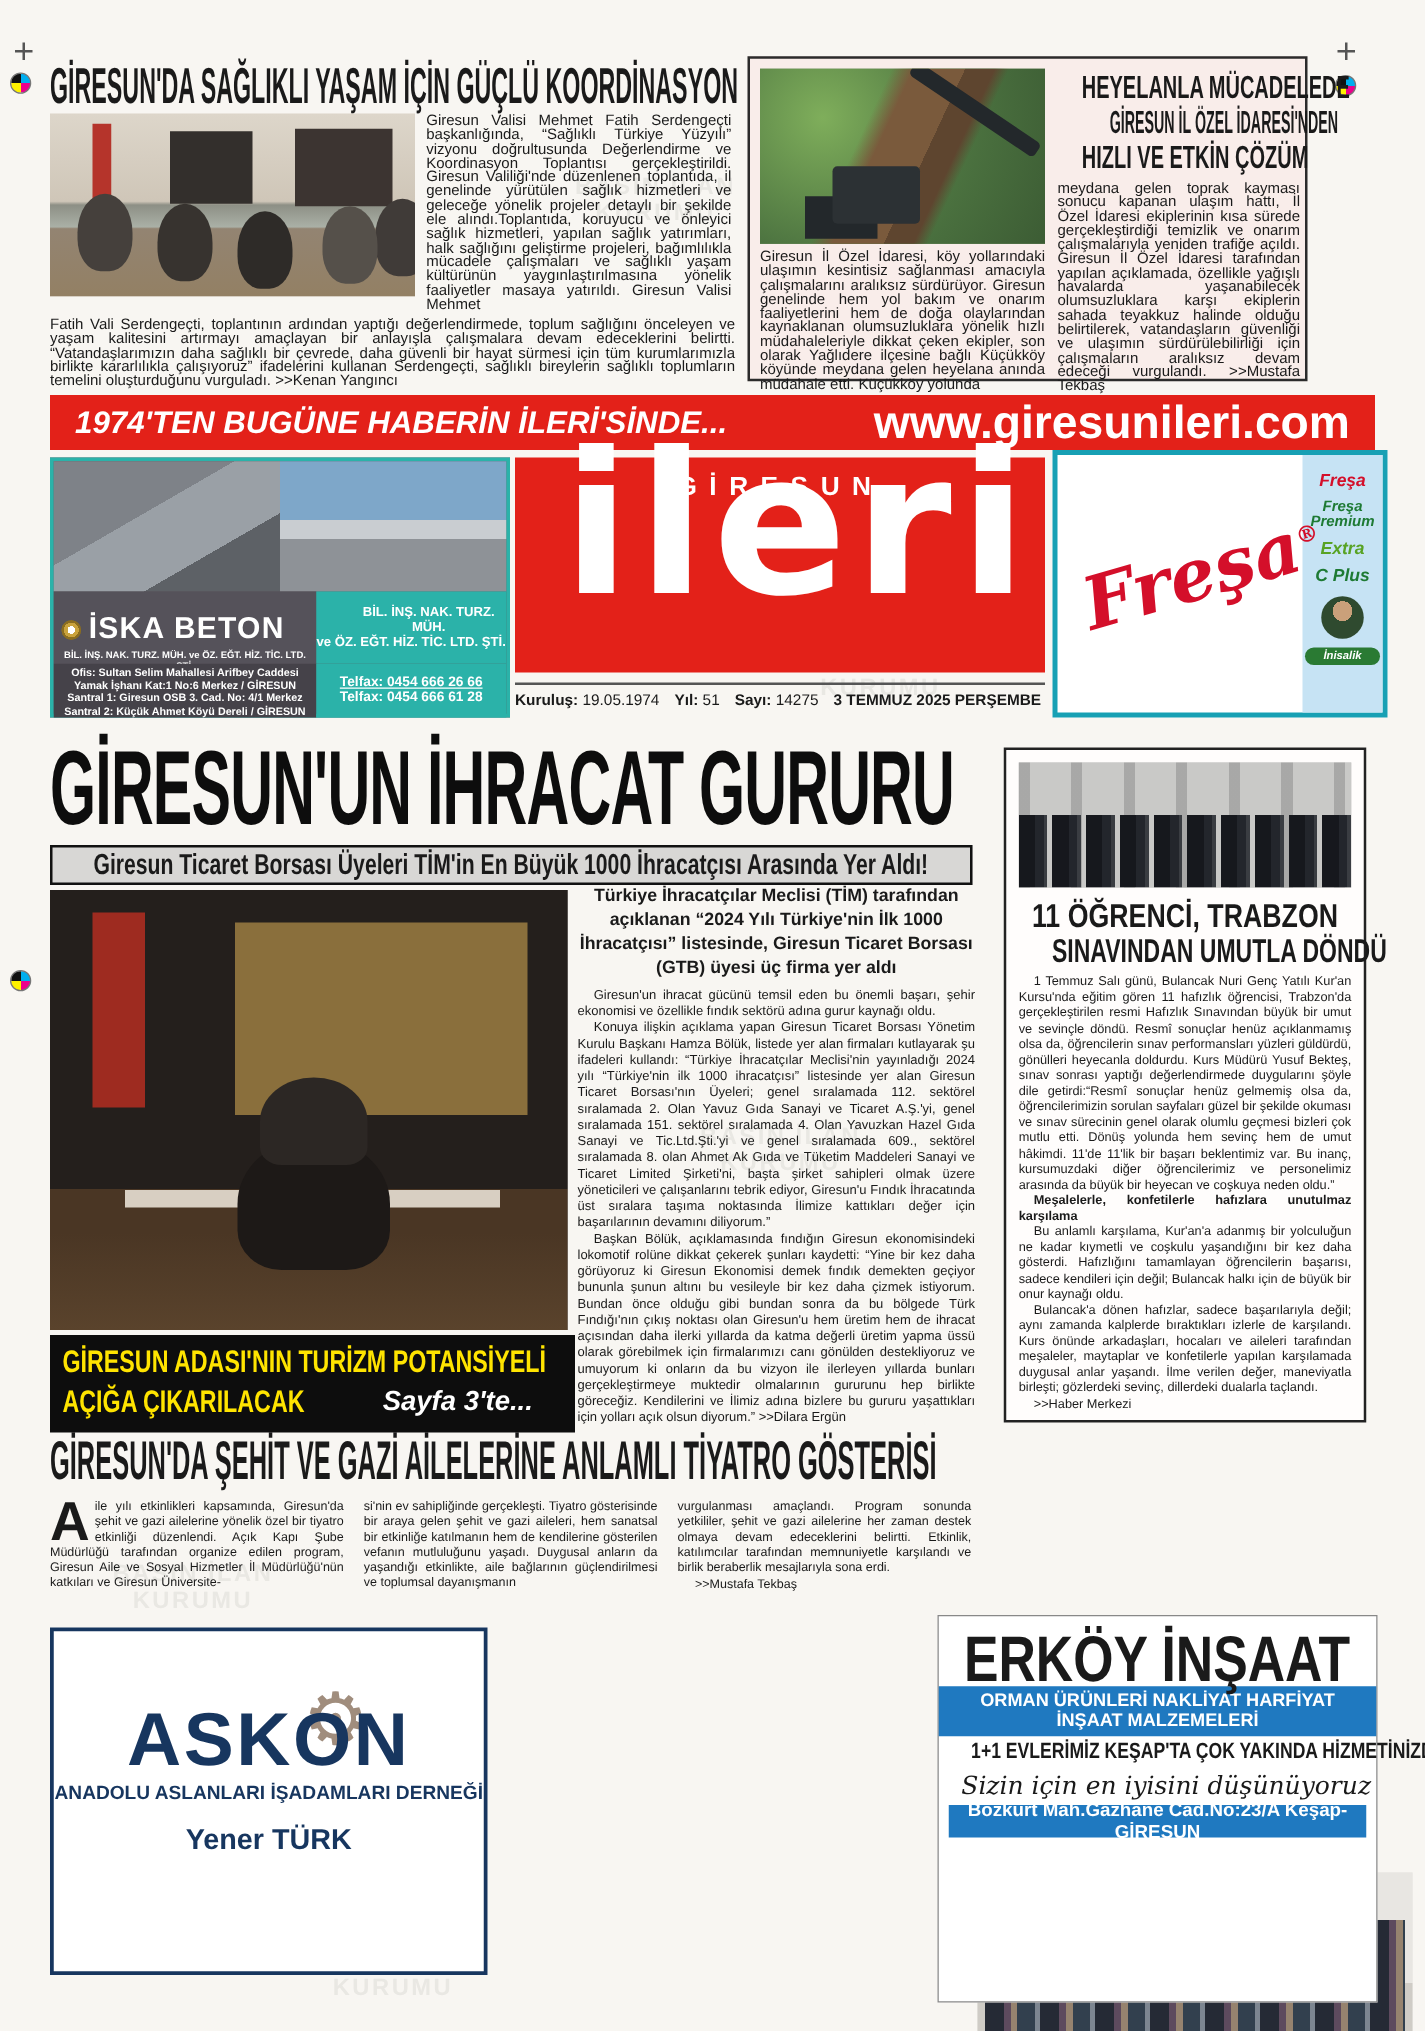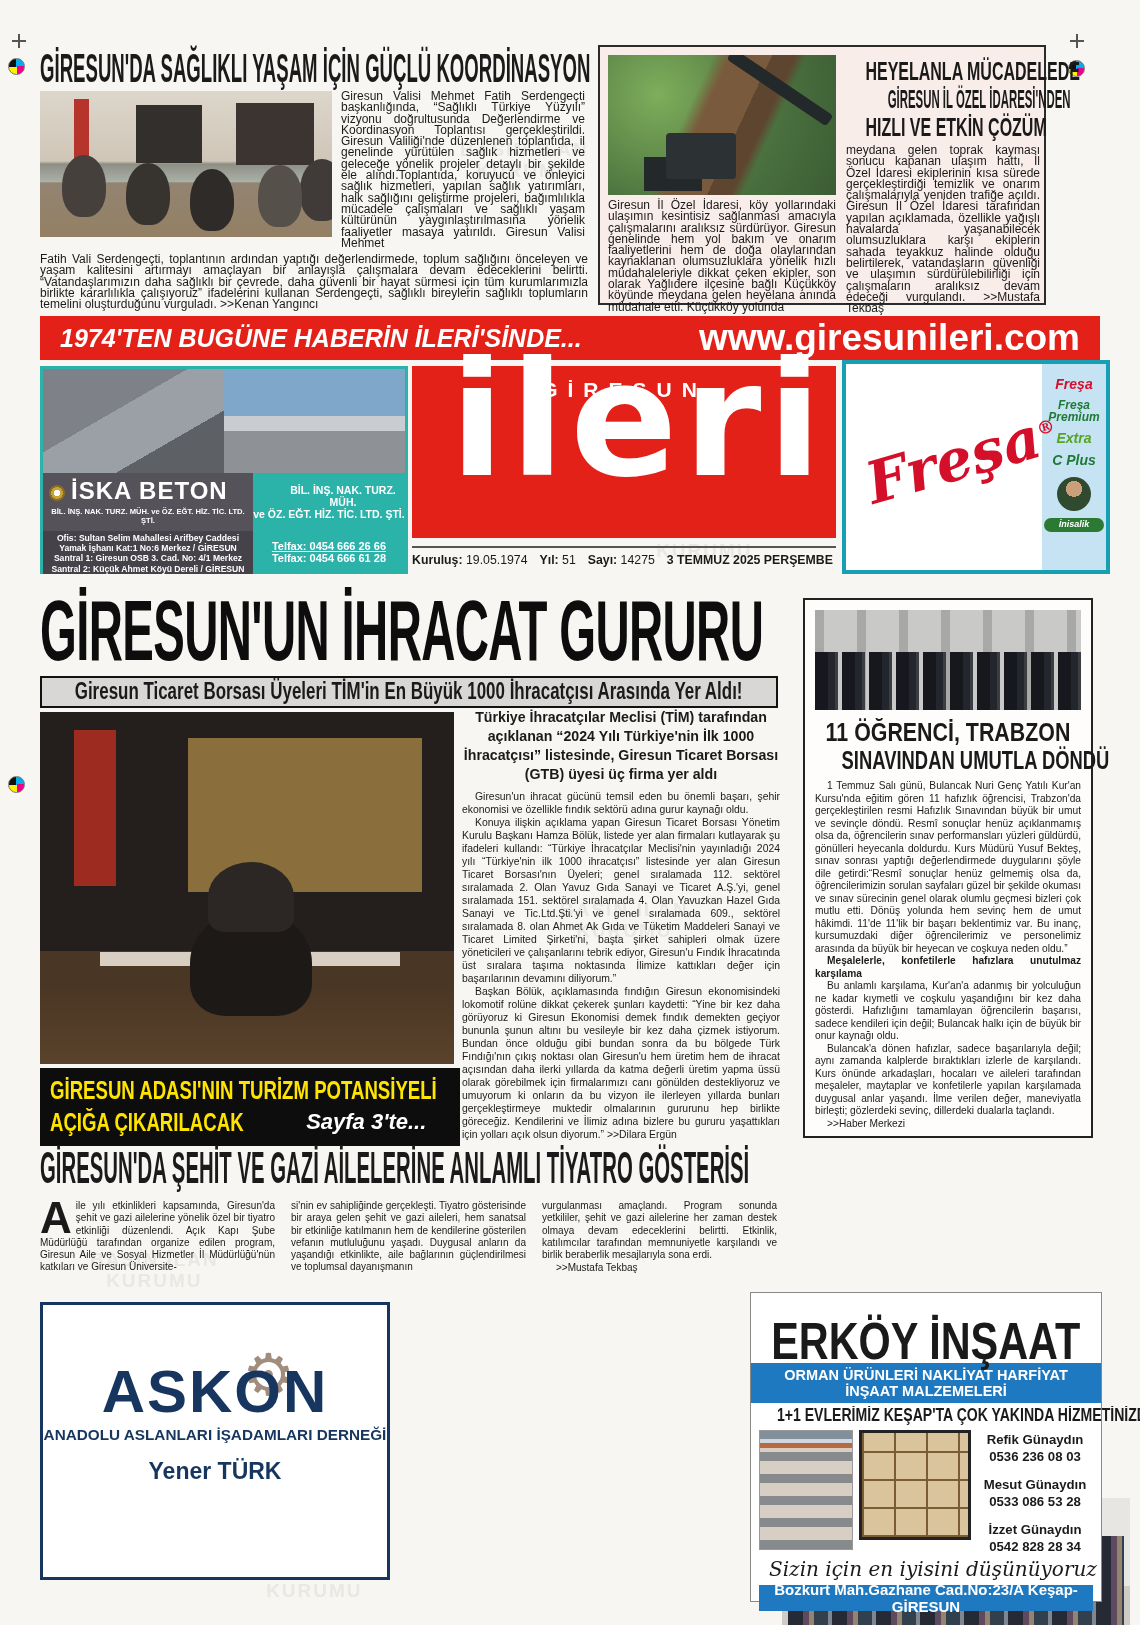--- a/index.html
+++ b/index.html
@@ -149,21 +149,21 @@
     <span style="color:#fff;font-weight:bold;font-style:italic;font-size:25px;">1974'TEN BUGÜNE HABERİN İLERİ'SİNDE...</span>
     <span style="color:#fff;font-weight:bold;font-size:37px;">www.giresunileri.com</span>
   </div>
 
   <div class="abs iska">
     <div style="display:flex;height:104px;flex:none;">
       <div class="photo" style="width:50%;background:linear-gradient(150deg,#7e8288 0 40%,#9aa0a6 40% 70%,#5d6166 70%);"></div>
       <div class="photo" style="width:50%;background:linear-gradient(#7ea7c9 0 45%,#c9cdd1 45% 60%,#8e9297 60%);"></div>
     </div>
     <div style="display:flex;flex:none;height:58px;">
-      <div style="width:58%;background:#55525a;color:#fff;padding:4px 6px;box-sizing:border-box;">
+      <div style="width:58%;background:#55525a;color:#fff;padding:16px 6px;box-sizing:border-box;">
         <div style="font-size:24px;font-weight:bold;letter-spacing:1px;"><span class="coil"></span><span>İSKA BETON</span></div>
         <div style="font-size:7.6px;font-weight:bold;text-align:center;margin-top:2px;">BİL. İNŞ. NAK. TURZ. MÜH. ve ÖZ. EĞT. HİZ. TİC. LTD. ŞTİ.</div>
       </div>
       <div style="width:42%;background:#2bb2a9;color:#fff;display:flex;flex-direction:column;justify-content:center;text-align:center;font-weight:bold;">
         <div style="font-size:10.5px;padding-left:28px;">BİL. İNŞ. NAK. TURZ. MÜH.</div>
         <div style="font-size:10.5px;">ve ÖZ. EĞT. HİZ. TİC. LTD. ŞTİ.</div>
       </div>
     </div>
     <div style="display:flex;flex:1;">
       <div style="width:58%;background:#454249;color:#fff;font-weight:bold;font-size:8.6px;line-height:10.2px;text-align:center;padding-top:2px;">
@@ -264,45 +264,27 @@
   <div class="abs askon">
     <div style="position:relative;display:inline-block;margin-top:52px;">
       <span style="position:absolute;right:34px;top:-16px;font-size:58px;color:#a08d7d;font-family:'DejaVu Sans',sans-serif;">⚙</span>
       <span style="position:relative;font-size:60px;font-weight:900;color:#17365f;letter-spacing:2px;">ASKON</span>
     </div>
     <div style="font-size:15.3px;font-weight:bold;color:#17365f;margin-top:0;">ANADOLU ASLANLARI İŞADAMLARI DERNEĞİ</div>
     <div style="font-size:23px;font-weight:bold;color:#17365f;margin-top:14px;">Yener TÜRK</div>
   </div>
 
   <div class="abs erkoy">
-    <div style="margin-top:18px;height:52px;text-decoration:underline;">
+    <div style="margin-top:4px;height:52px;text-decoration:underline;">
       <span class="cond" style="font-size:46px;font-weight:900;transform:scale(0.90,1.12);transform-origin:center top;">ERKÖY İNŞAAT</span>
     </div>
     <div class="bluebar" style="height:40px;display:flex;flex-direction:column;justify-content:center;">
       <div style="font-size:14.5px;">ORMAN ÜRÜNLERİ NAKLİYAT HARFİYAT</div>
       <div style="font-size:14.5px;">İNŞAAT MALZEMELERİ</div>
     </div>
     <div style="height:22px;margin-top:3px;">
       <span class="cond" style="font-size:16px;transform:scale(0.88,1.1);transform-origin:center top;">1+1 EVLERİMİZ KEŞAP'TA ÇOK YAKINDA HİZMETİNİZDE</span>
     </div>
-    <div style="display:flex;gap:6px;padding:2px 8px 0 8px;align-items:flex-start;">
-      <div class="photo ph-render" style="width:92px;height:118px;flex:none;"></div>
-      <div class="photo ph-plan" style="width:112px;height:110px;flex:none;box-sizing:border-box;"></div>
-      <div style="flex:1;text-align:center;font-weight:bold;font-size:13.2px;line-height:1.25;">
-        <div style="margin-top:2px;">
-          <div>Refik Günaydın</div>
-          <div>0536 236 08 03</div>
-        </div>
-        <div style="margin-top:12px;">
-          <div>Mesut Günaydın</div>
-          <div>0533 086 53 28</div>
-        </div>
-        <div style="margin-top:12px;">
-          <div>İzzet Günaydın</div>
-          <div>0542 828 28 34</div>
-        </div>
-      </div>
-    </div>
     <div style="text-align:left;padding-left:18px;font-family:'DejaVu Serif',serif;font-style:italic;font-size:20px;margin-top:2px;">Sizin için en iyisini düşünüyoruz</div>
     <div class="bluebar" style="height:26px;margin:4px 8px 16px 8px;display:flex;align-items:center;justify-content:center;font-size:15px;">Bozkurt Mah.Gazhane Cad.No:23/A Keşap- GİRESUN</div>
   </div>
 
 </div>
 
 </body></html>

